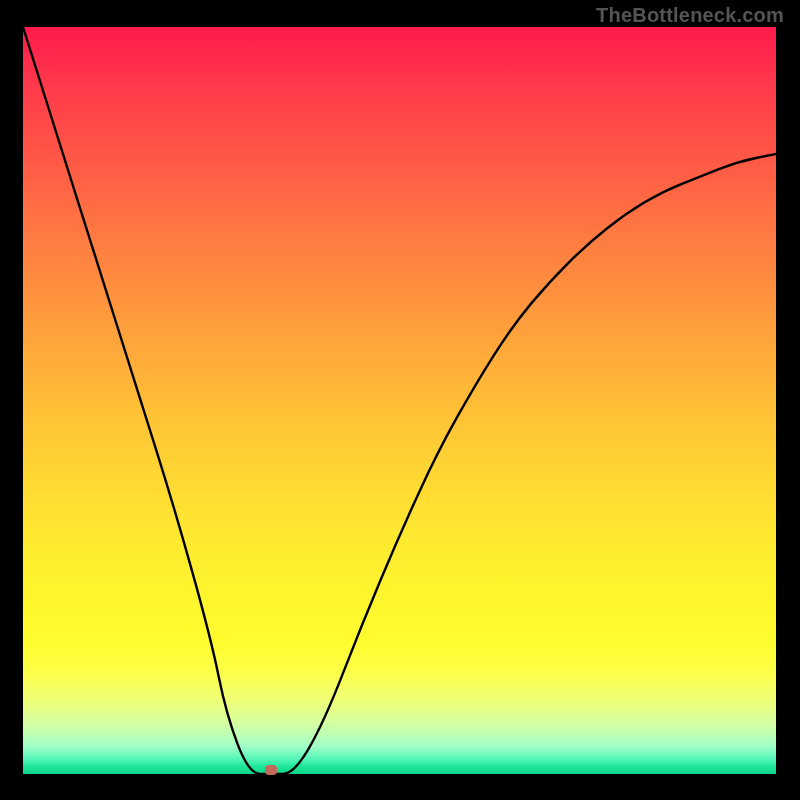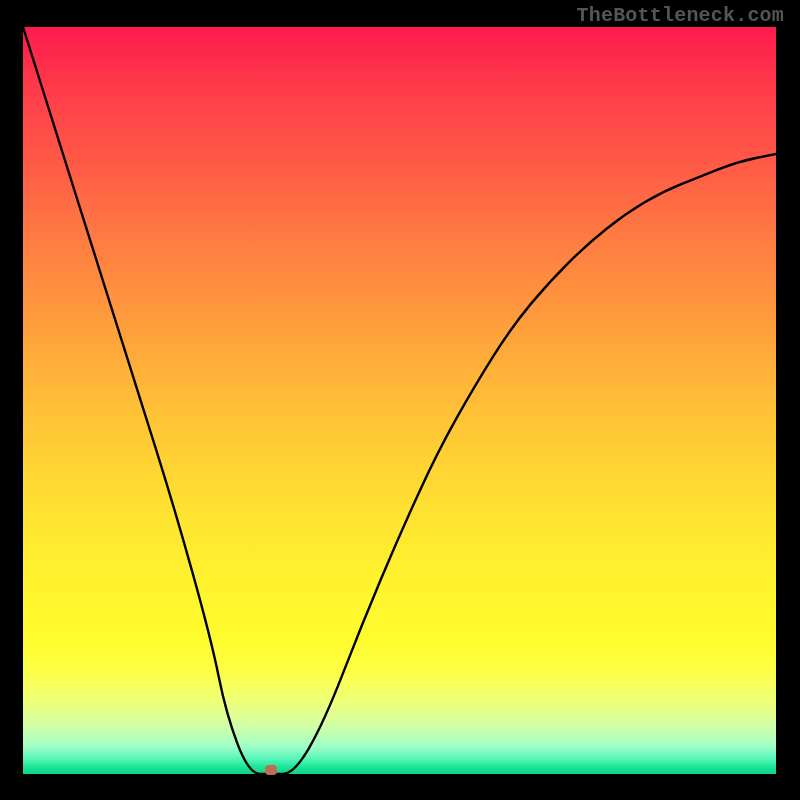--- a/index.html
+++ b/index.html
@@ -35,21 +35,21 @@
       #a0ffc6 96.3%,
       #55f5b8 98%,
       #1ee699 99%,
       #0cd488 100%
     );
   }
   .watermark {
     position: absolute;
     top: 4px;
     right: 16px;
-    font-family: Liberation Mono, monospace;
+    font-family: Liberation Sans, sans-serif;
     font-size: 20px;
     font-weight: bold;
     color: #555;
     letter-spacing: 0.2px;
   }
   .curve-svg {
     position: absolute;
     left: 0; top: 0;
     width: 753px; height: 747px;
   }

